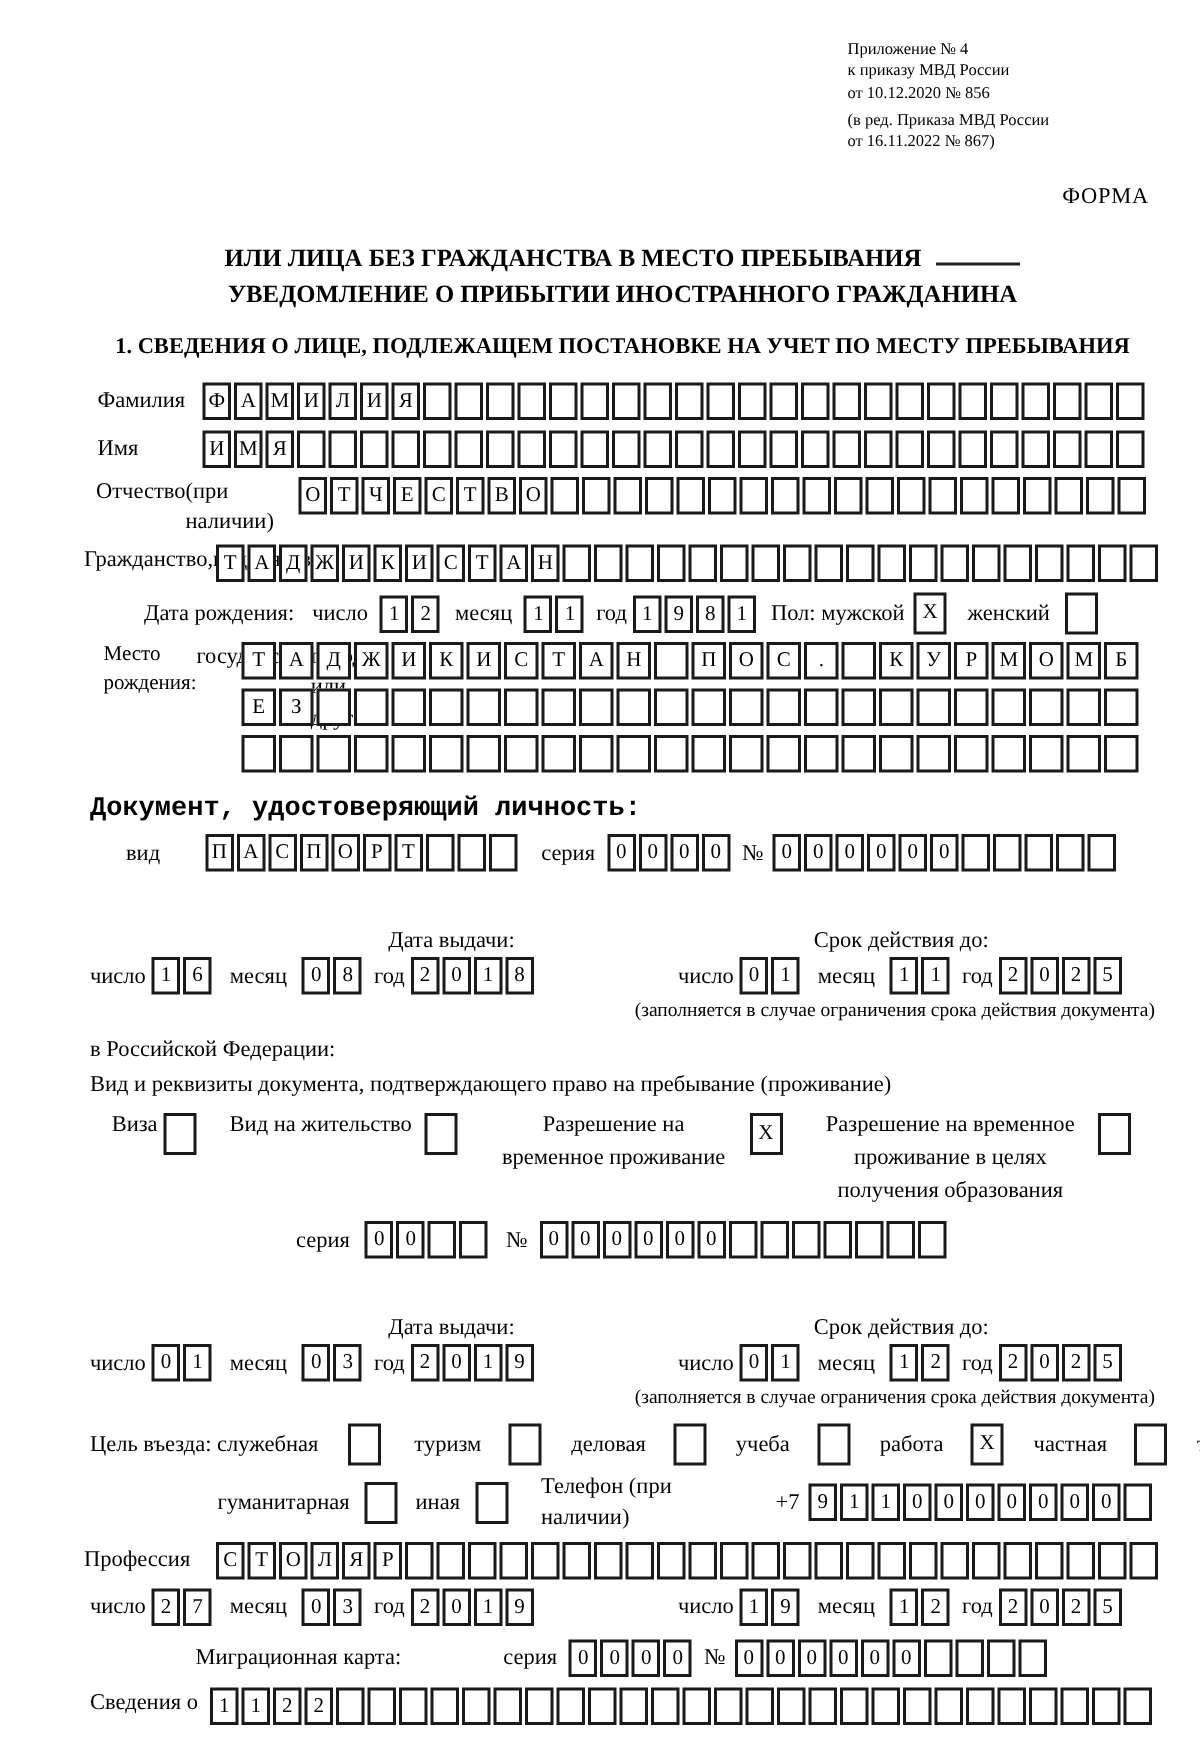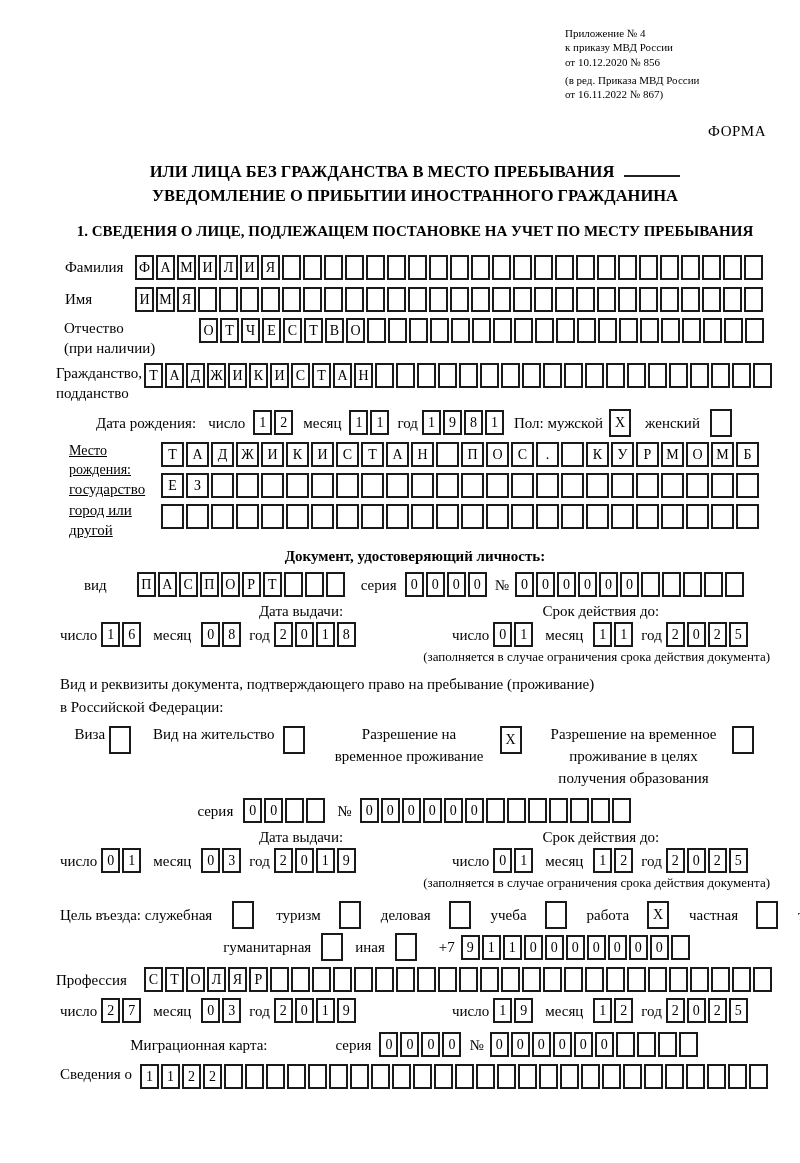--- a/index.html
+++ b/index.html
@@ -12,44 +12,44 @@
   .form-label{text-align:right;font-weight:normal;font-size:15px;margin-top:22px;padding-right:4px;letter-spacing:.5px;}
 
   .title{margin-top:20px;text-align:center;font-weight:bold;font-size:16.5px;line-height:1.4;}
   .title .uline{display:inline-block;width:56px;border-bottom:2px solid #222;height:14px;margin-left:10px;}
 
   .sec1{margin-top:16px;text-align:center;font-weight:bold;font-size:15px;margin-bottom:14px;white-space:nowrap;}
 
   .row{display:flex;align-items:center;margin-bottom:5px;min-height:27px;justify-content:center;}
   .row.top{align-items:flex-start;}
   .lbl{font-size:15px;line-height:1.35;}
-  .lblcol{display:flex;flex-direction:column;flex:none;}
+  .lblcol{display:flex;flex:none;}
   .w70{width:70px;flex:none;}
   .w88{width:88px;flex:none;}
   .w135{width:135px;flex:none;}
-  .w92{width:92px;flex:none;text-decoration:underline;}
+  .w92{width:92px;flex:none;}
   .w80{width:80px;flex:none;}
   .boxes{display:flex;flex:none;}
   .boxcol{display:flex;flex-direction:column;}
   .boxcol .boxes{margin-bottom:6px;}
 
   .cell{display:inline-block;box-sizing:content-box;width:15px;height:21px;border:2px solid #1a1a1a;margin-right:2px;
         text-align:center;font-size:14px;line-height:21px;background:#fff;flex:none;}
   .wide .cell{width:19px;}
   .cb .cell{width:18px;height:24px;line-height:24px;}
 
   .ml4{margin-left:4px;} .ml6{margin-left:6px;} .ml8{margin-left:8px;} .ml10{margin-left:10px;}
   .ml12{margin-left:12px;} .ml14{margin-left:14px;} .ml20{margin-left:20px;} .ml30{margin-left:30px;}
 
-  .doc-head{text-align:center;font-weight:bold;font-size:15px;margin:8px 0 6px 0;}
+  .doc-head{text-align:left;font-weight:bold;font-size:18px;margin:8px 0 6px 0;font-family:Liberation Mono, monospace;}
 
   .dates{display:flex;margin-top:4px;}
   .dgroup{display:flex;flex-direction:column;}
   .dgroup.lft{width:392px;flex:none;}
-  .dtitle{font-size:15px;text-align:center;margin-bottom:2px;}
+  .dtitle{font-size:15px;text-align:center;margin-bottom:2px;margin-top:32px;}
   .dgroup.lft .dtitle{padding-left:90px;}
   .dline{display:flex;align-items:center;}
   .valid-note{font-size:13px;text-align:right;padding-right:0px;margin:2px 0 8px 0;}
 
   .para{font-size:15px;line-height:1.5;}
   .opt{display:flex;align-items:flex-start;}
   .optlbl{font-size:15px;text-align:center;line-height:1.45;}
   .mw165{max-width:165px;}
   .mw180{max-width:180px;}
   .opt .cb{margin-left:8px;margin-top:2px;}
@@ -423,22 +423,22 @@
             <span class="cell">2</span>
             <span class="cell">0</span>
             <span class="cell">2</span>
             <span class="cell">5</span>
           </span>
       </div>
     </div>
   </div>
   <div class="valid-note">(заполняется в случае ограничения срока действия документа)</div>
 
+  <div class="para">в Российской Федерации:</div>
   <div class="para">Вид и реквизиты документа, подтверждающего право на пребывание (проживание)</div>
-  <div class="para">в Российской Федерации:</div>
 
   <div class="row top" style="margin-top:6px;">
     <div class="opt">
       <span class="optlbl">Виза</span>
       <span class="boxes cb" style="margin-left:4px;">
           <span class="cell"></span>
         </span>
     </div>
     <div class="opt ml20">
       <span class="optlbl">Вид на жительство</span>
@@ -567,20 +567,21 @@
 
   <div class="row" style="margin-left:85px;">
     <span class="lbl">гуманитарная</span>
     <span class="boxes cb ml10">
         <span class="cell"></span>
       </span>
     <span class="lbl ml10">иная</span>
     <span class="boxes cb ml10">
         <span class="cell"></span>
       </span>
+    <span class="lbl ml20">Телефон (при наличии)</span>
     <span class="lbl ml20">+7</span>
     <span class="boxes ml6">
         <span class="cell">9</span>
         <span class="cell">1</span>
         <span class="cell">1</span>
         <span class="cell">0</span>
         <span class="cell">0</span>
         <span class="cell">0</span>
         <span class="cell">0</span>
         <span class="cell">0</span>

